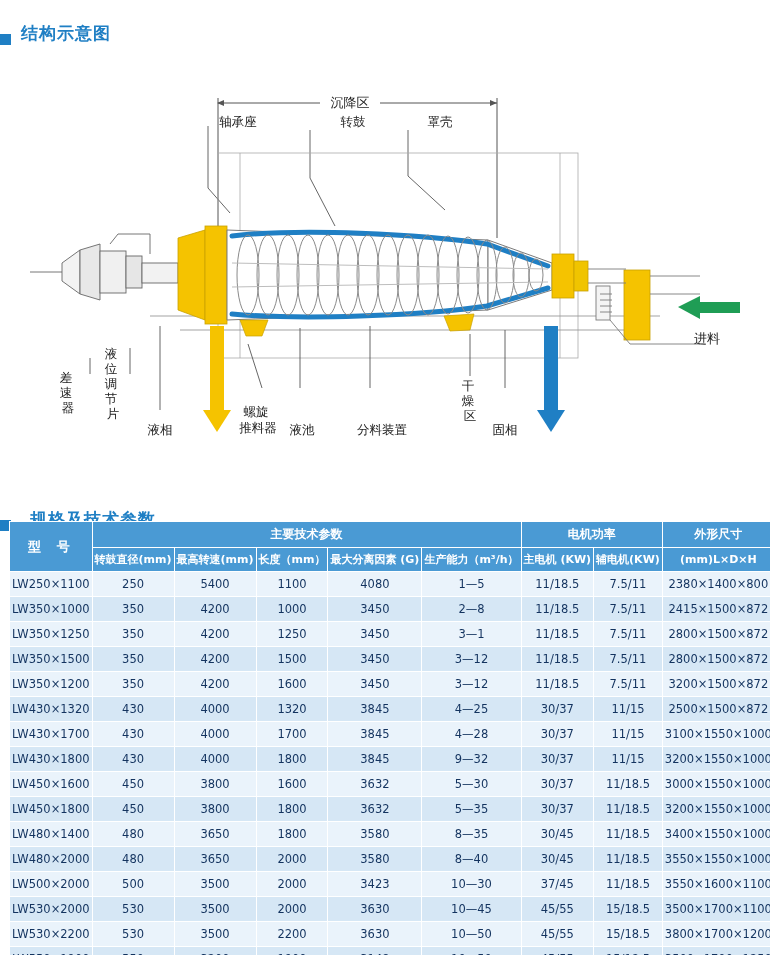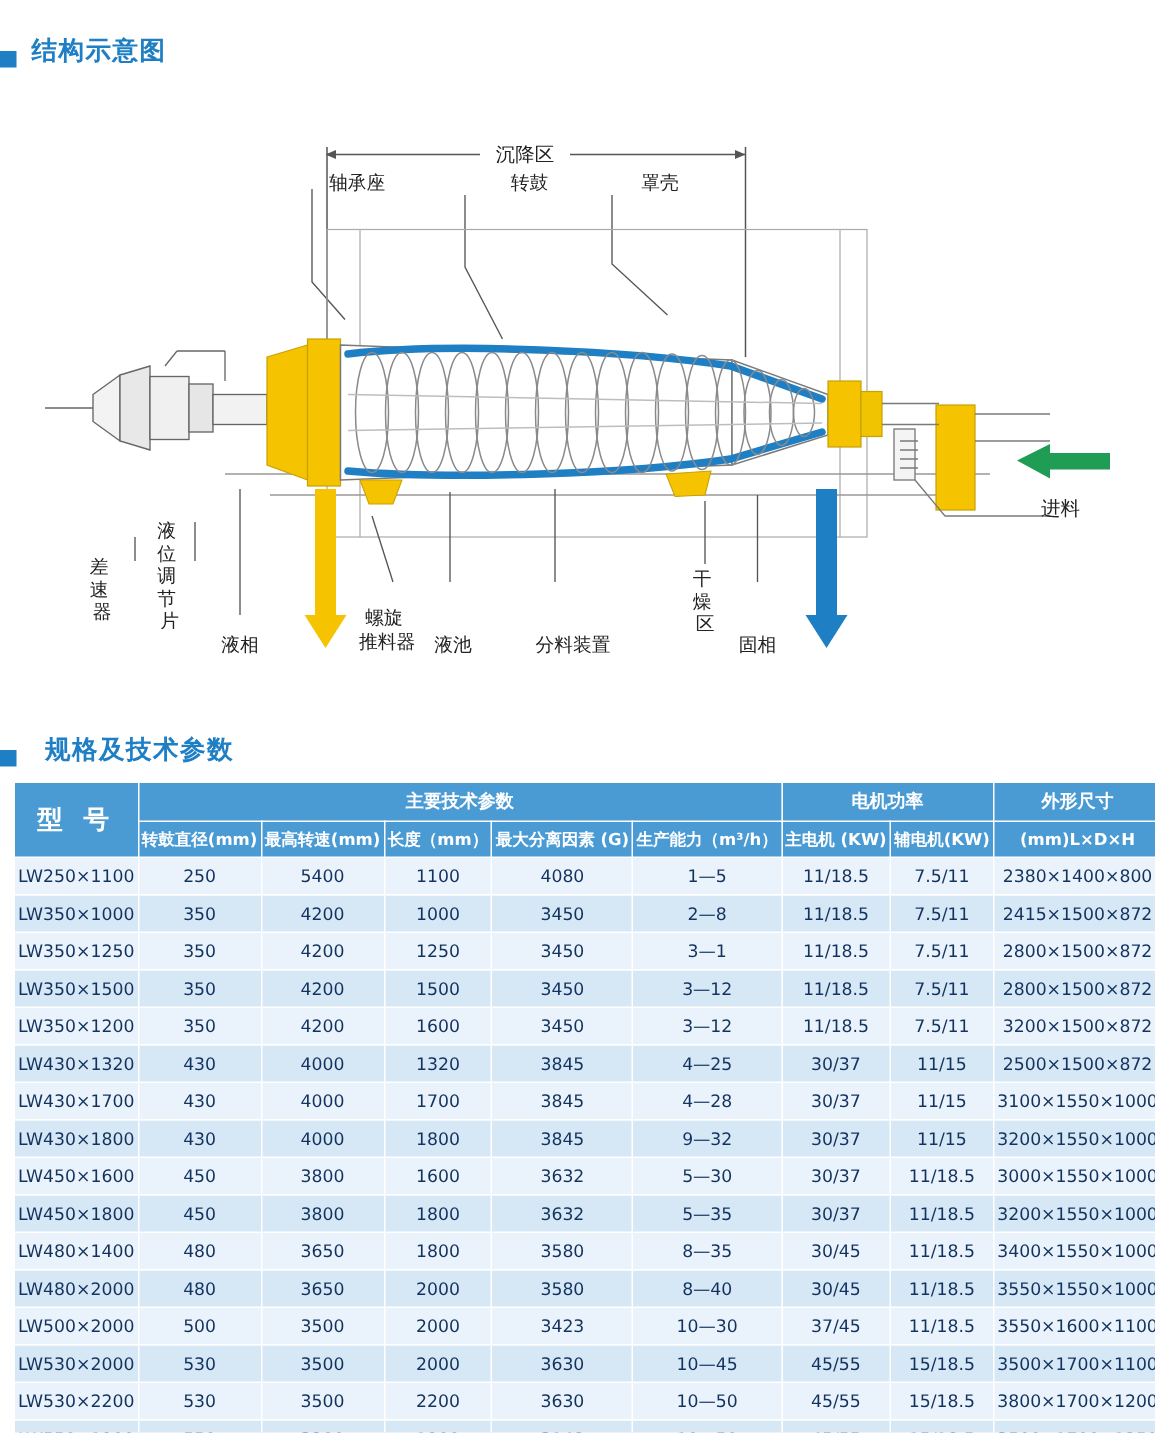--- a/index.html
+++ b/index.html
@@ -17,21 +17,21 @@
   }
   .sq {
     width: 11px; height: 11px; background: #1f7fc4;
     display: inline-block; flex: 0 0 auto;
   }
   .section-title {
     color: #1f7fc4; font-size: 17px; font-weight: bold;
     letter-spacing: 1px;
   }
   #head1 { position: absolute; left: 0; top: 22px; }
-  #head2 { position: absolute; left: 0; top: 488px; gap: 19px; }
+  #head2 { position: absolute; left: 0; top: 508px; gap: 19px; }
 
   
   .diagram { position: absolute; left: 0; top: 58px; width: 698px; height: 410px; }
   .diagram svg { display: block; }
 
   
   .table-wrap {
     position: absolute; left: 9px; top: 521px; width: 752px;
   }
   table {
@@ -46,21 +46,21 @@
   }
   thead th {
     background: #4a9ad4;
     color: #ffffff;
     font-weight: bold;
     font-size: 11px;
     padding: 4px 2px;
     border: 1px solid #ffffff;
   }
   thead th.grp { font-size: 12px; text-align: center; }
-  thead th.model { font-size: 17px; letter-spacing: 4px; }
+  thead th.model { font-size: 13px; letter-spacing: 4px; font-family: Liberation Mono, monospace; }
   tbody td {
     padding: 5px 2px;
     background: #eaf3fb;
     font-size: 11.5px;
     color: #13335f;
   }
   tbody tr:nth-child(even) td { background: #d6e7f5; }
   tbody td.first { font-size: 11.5px; }
 </style>
 </head>

